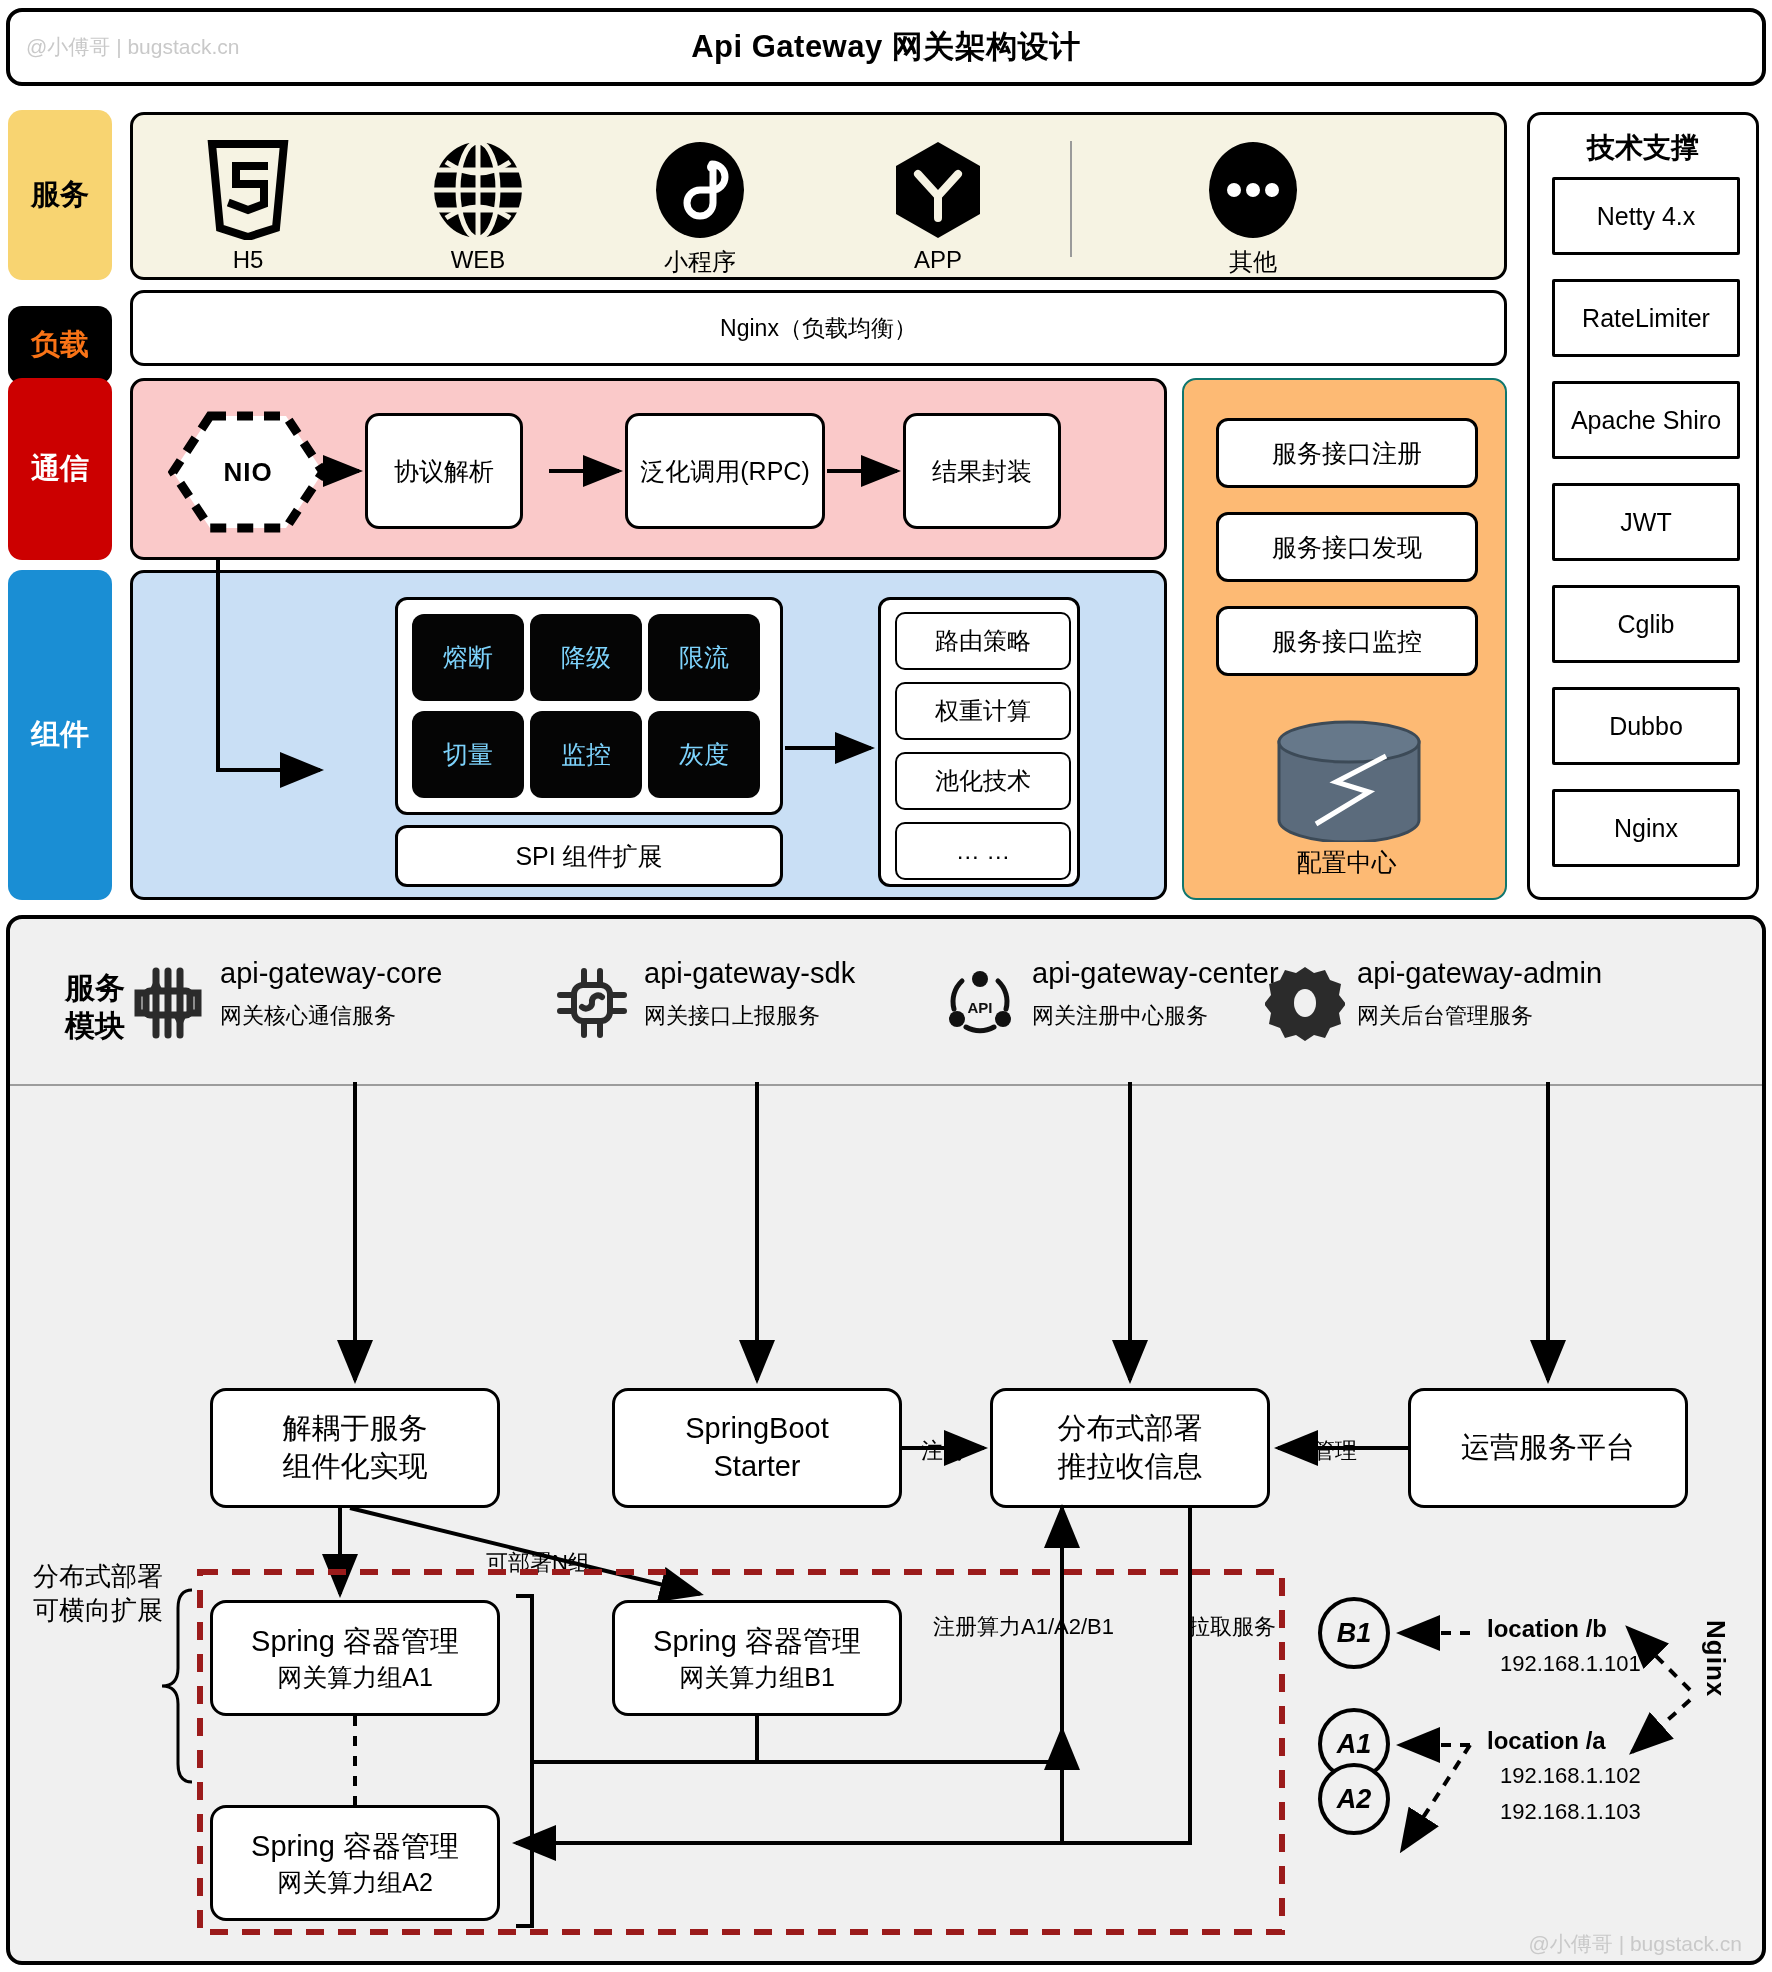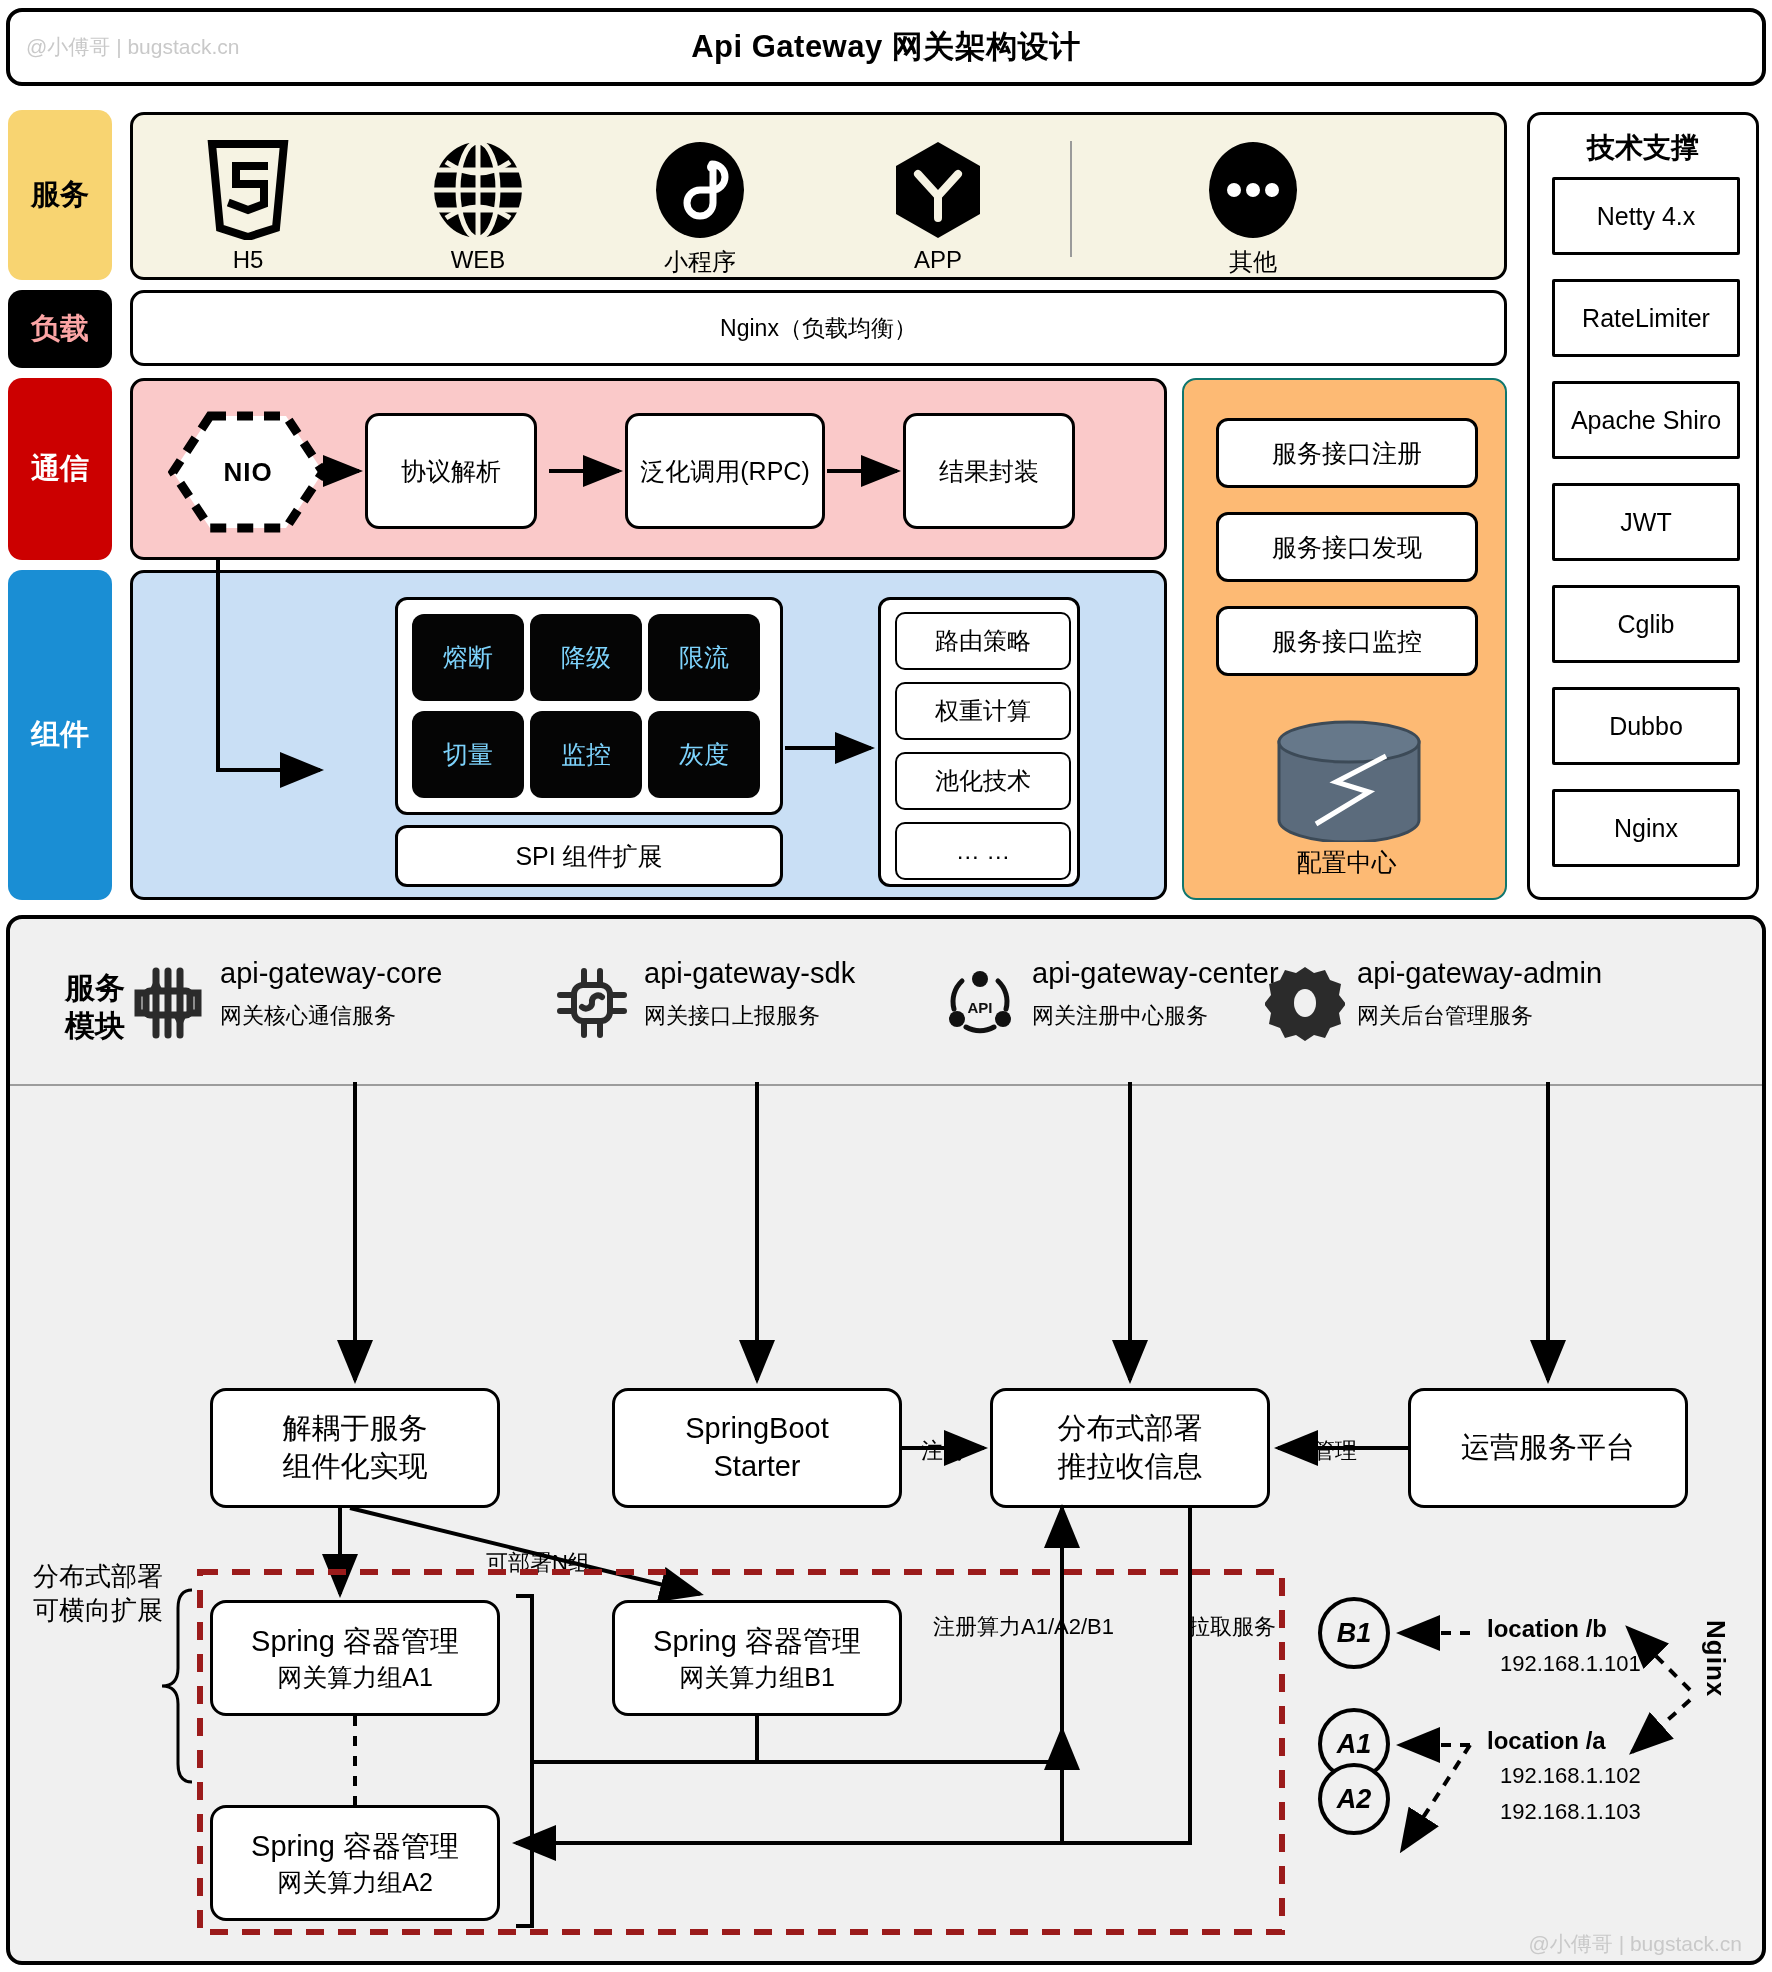--- a/index.html
+++ b/index.html
@@ -40,21 +40,21 @@
     font-size:21px; color:#c9c9c9;
   }
 
   
   .layer-tab{
     position:absolute; left:8px; width:104px;
     border-radius:14px; display:flex; align-items:center; justify-content:center;
     font-size:29px; font-weight:bold; line-height:1.15; text-align:center;
   }
   .tab-service{ top:110px; height:170px; background:#F8D471; color:#000; }
-  .tab-load   { top:290px; height:78px;  background:#000000; color:#fca5a5; }
+  .tab-load   { top:306px; height:78px;  background:#000000; color:#f97316; }
   .tab-comm   { top:378px; height:182px; background:#CC0000; color:#fff; }
   .tab-comp   { top:570px; height:330px; background:#1A8ED4; color:#fff; }
 
   
   .service-band{
     position:absolute; left:130px; top:112px; width:1377px; height:168px;
     background:#F6F3E3; border:3px solid #000; border-radius:14px;
   }
   .svc-item{ position:absolute; top:22px; width:150px; text-align:center; }
   .svc-icon{ height:105px; display:flex; align-items:center; justify-content:center; }
@@ -74,21 +74,21 @@
     position:absolute; left:130px; top:378px; width:1037px; height:182px;
     background:#FAC9C9; border:3px solid #000; border-radius:14px;
   }
   .hexagon{
     position:absolute; left:35px; top:30px; width:160px; height:122px;
     display:flex; align-items:center; justify-content:center;
     font-size:26px; font-weight:bold; letter-spacing:1px;
   }
   .hexagon svg{ position:absolute; inset:0; }
   .hexagon span{ position:relative; z-index:2; }
-  .comm-box{ top:32px; height:116px; width:172px; font-size:25px; }
+  .comm-box{ top:32px; height:116px; width:158px; font-size:25px; }
 
   
   .comp-panel{
     position:absolute; left:130px; top:570px; width:1037px; height:330px;
     background:#C9DFF5; border:3px solid #000; border-radius:14px;
   }
   .tile-frame{
     position:absolute; left:262px; top:24px; width:388px; height:218px;
     background:#fff; border:3px solid #000; border-radius:12px;
   }

